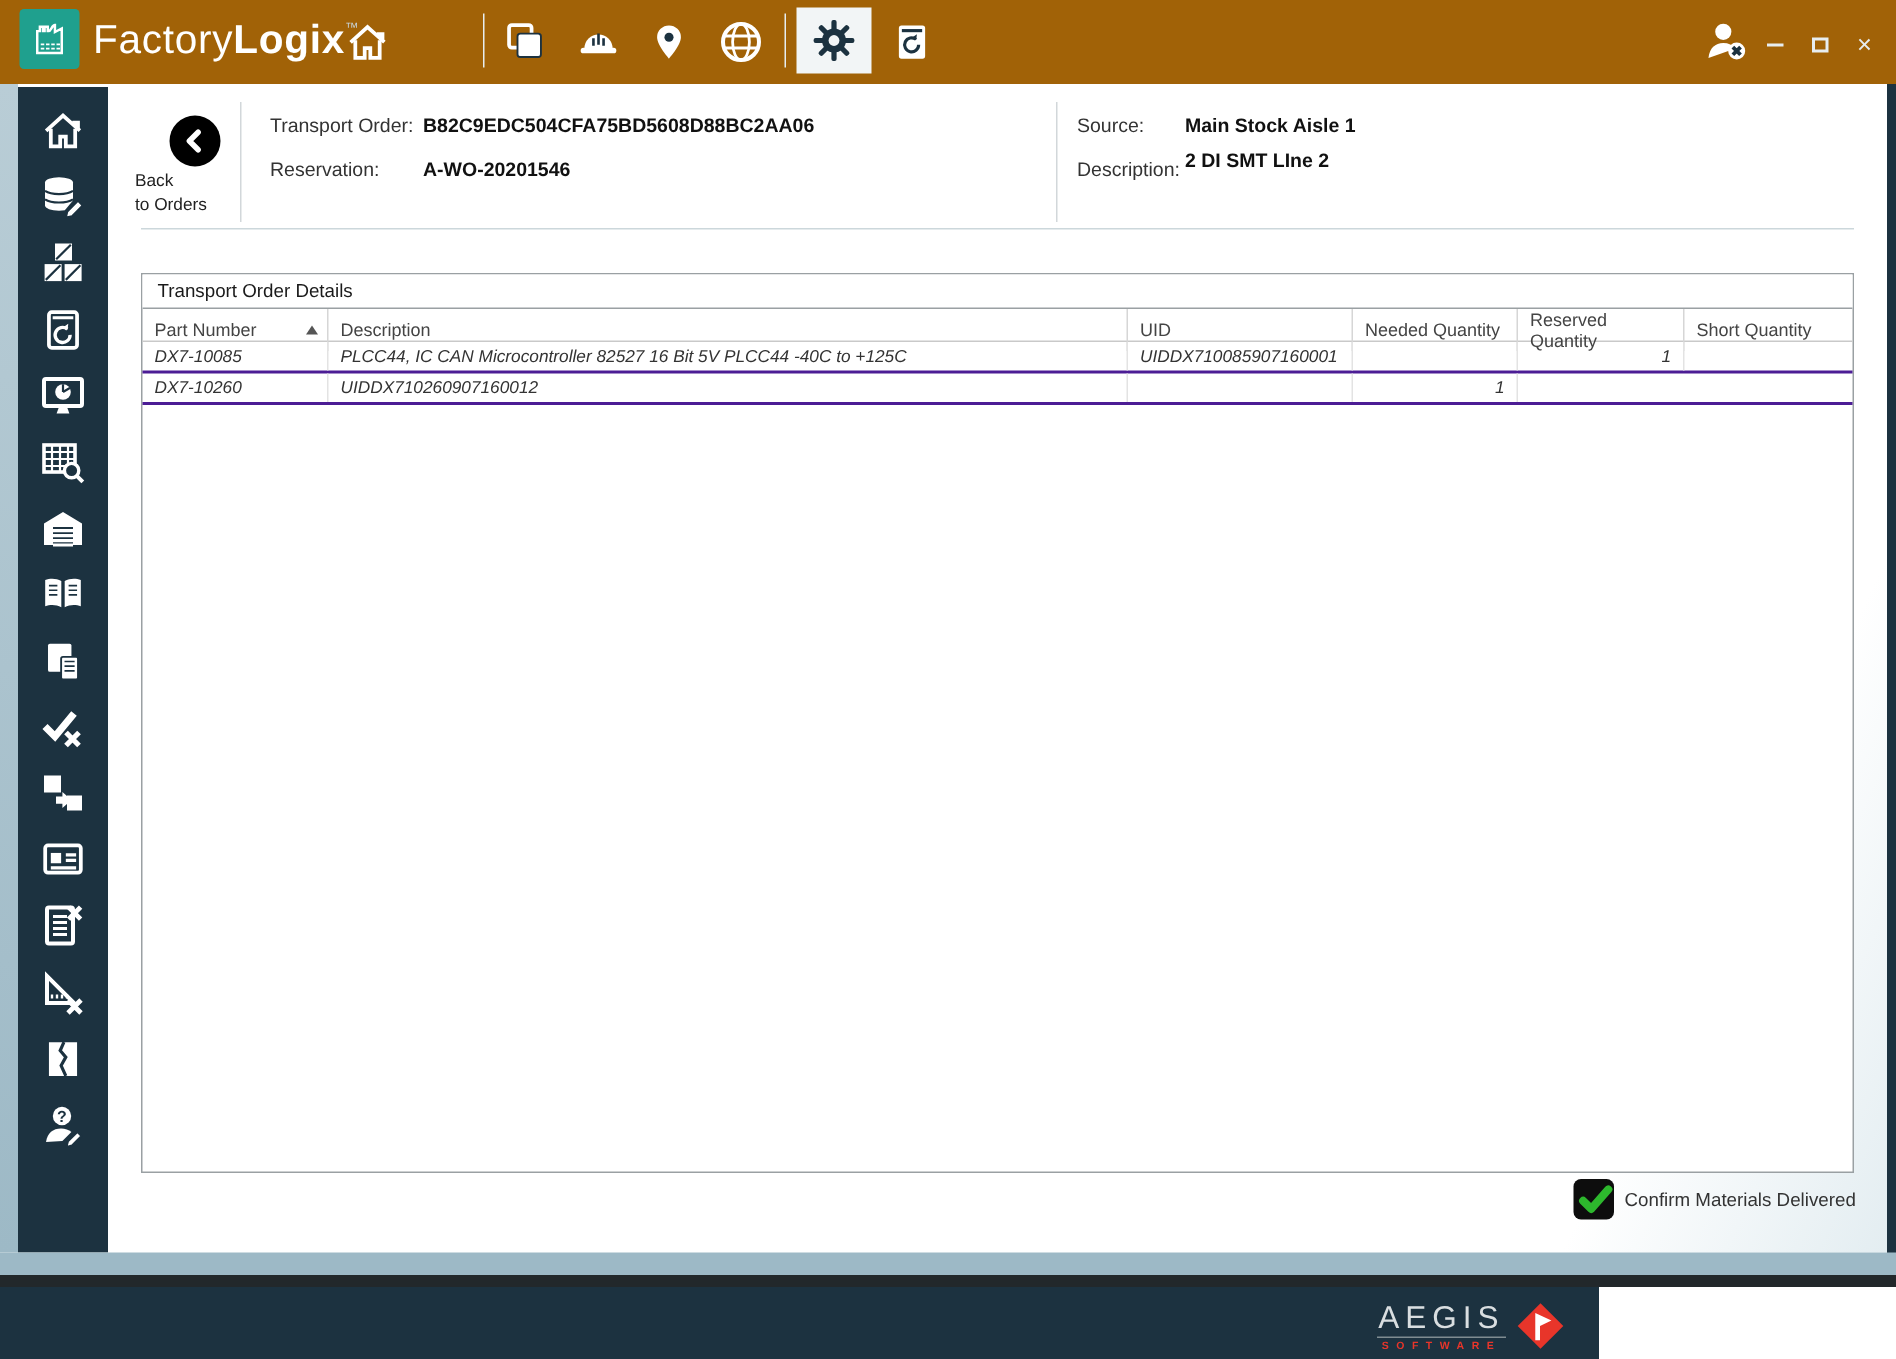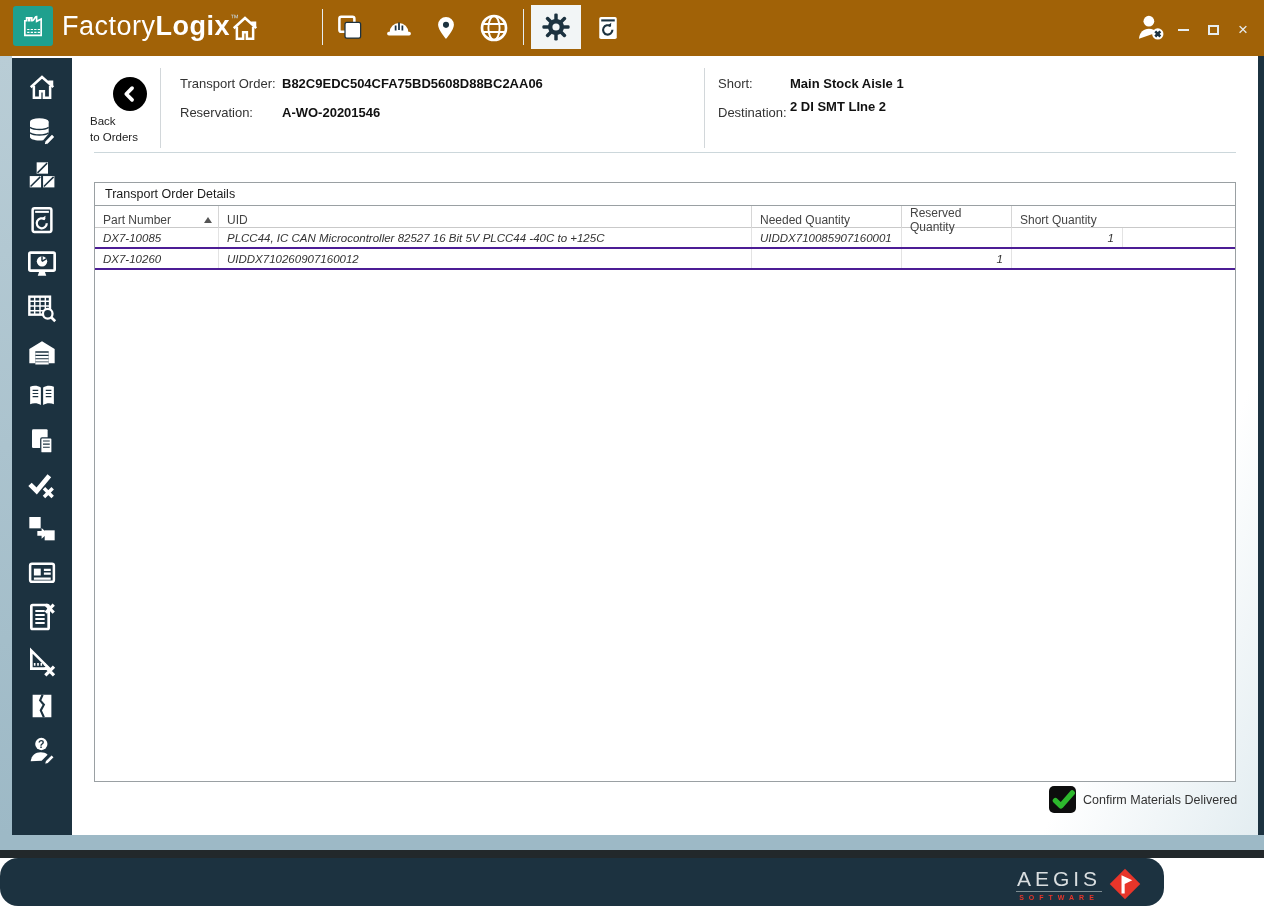--- a/index.html
+++ b/index.html
@@ -22,21 +22,21 @@
   .wc { width:14px; height:16px; display:flex; align-items:center; justify-content:center; cursor:pointer; }
   .wc-min { width:11px; height:2px; background:#e7edf0; }
   .wc-max { width:11px; height:10px; border:2px solid #e7edf0; }
   .wc-close { color:#e7edf0; font-size:17px; line-height:16px; }
 
   
   .left-border { position:absolute; left:0; top:56px; width:12px; height:779px; background:linear-gradient(to bottom,#b9cdd6,#9db9c6); }
   .right-border { position:absolute; left:1258px; top:56px; width:6px; height:794px; background:#1c3240; }
   .strip-light { position:absolute; left:0; top:835px; width:1264px; height:15px; background:#9db9c6; }
   .strip-dark { position:absolute; left:0; top:850px; width:1264px; height:8px; background:#22282b; }
-  .footer { position:absolute; left:0; top:858px; width:1164px; height:48px; background:#1c3240;border-radius:18px; }
+  .footer { position:absolute; left:0; top:858px; width:1066px; height:48px; background:#1c3240; }
 
   
   .sidebar { position:absolute; left:12px; top:58px; width:60px; height:777px; background:#1c3240; display:flex; flex-direction:column; align-items:center; padding-top:7px; }
   .side-item { width:60px; height:44.2px; display:flex; align-items:center; justify-content:center; cursor:pointer; }
 
   
   .content { position:absolute; left:72px; top:56px; width:1186px; height:779px;
              background:linear-gradient(115deg,#ffffff 86%,#e3edf1 100%); }
   .back-btn { position:absolute; left:41px; top:21px; width:34px; height:34px; background:#000; border-radius:50%; display:flex; align-items:center; justify-content:center; cursor:pointer; }
   .back-label { position:absolute; left:18px; top:58px; width:80px; text-align:left; font-size:11.5px; color:#222; line-height:1.35; }
@@ -310,34 +310,35 @@
 
     <div class="vdiv" style="left:88px;"></div>
 
     <span class="fld-label" style="left:108px; top:20px;">Transport Order:</span>
     <span class="fld-value" style="left:210px; top:20px;">B82C9EDC504CFA75BD5608D88BC2AA06</span>
     <span class="fld-label" style="left:108px; top:49px;">Reservation:</span>
     <span class="fld-value" style="left:210px; top:49px;">A-WO-20201546</span>
 
     <div class="vdiv" style="left:632px;"></div>
 
-    <span class="fld-label" style="left:646px; top:20px;">Short:</span>
+    <span class="fld-label" style="left:646px; top:20px;">Source:</span>
     <span class="fld-value" style="left:718px; top:20px;">Main Stock Aisle 1</span>
-    <span class="fld-label" style="left:646px; top:49px;">Destination:</span>
+    <span class="fld-label" style="left:646px; top:49px;">Description:</span>
     <span class="fld-value" style="left:718px; top:43px;">2 DI SMT LIne 2</span>
 
     <div class="hdiv"></div>
 
     <div class="table">
       <div class="t-title">Transport Order Details</div>
       <div class="t-grid t-head">
         <div class="th th-spread">
           <span>Part Number</span>
           <span class="sort-asc"></span>
         </div>
+        <div class="th">Description</div>
         <div class="th">UID</div>
         <div class="th">Needed Quantity</div>
         <div class="th">Reserved Quantity</div>
         <div class="th">Short Quantity</div>
       </div>
 
       <div class="t-grid t-row">
         <div class="td">DX7-10085</div>
         <div class="td">PLCC44, IC CAN Microcontroller 82527 16 Bit 5V PLCC44 -40C to +125C</div>
         <div class="td">UIDDX710085907160001</div>

